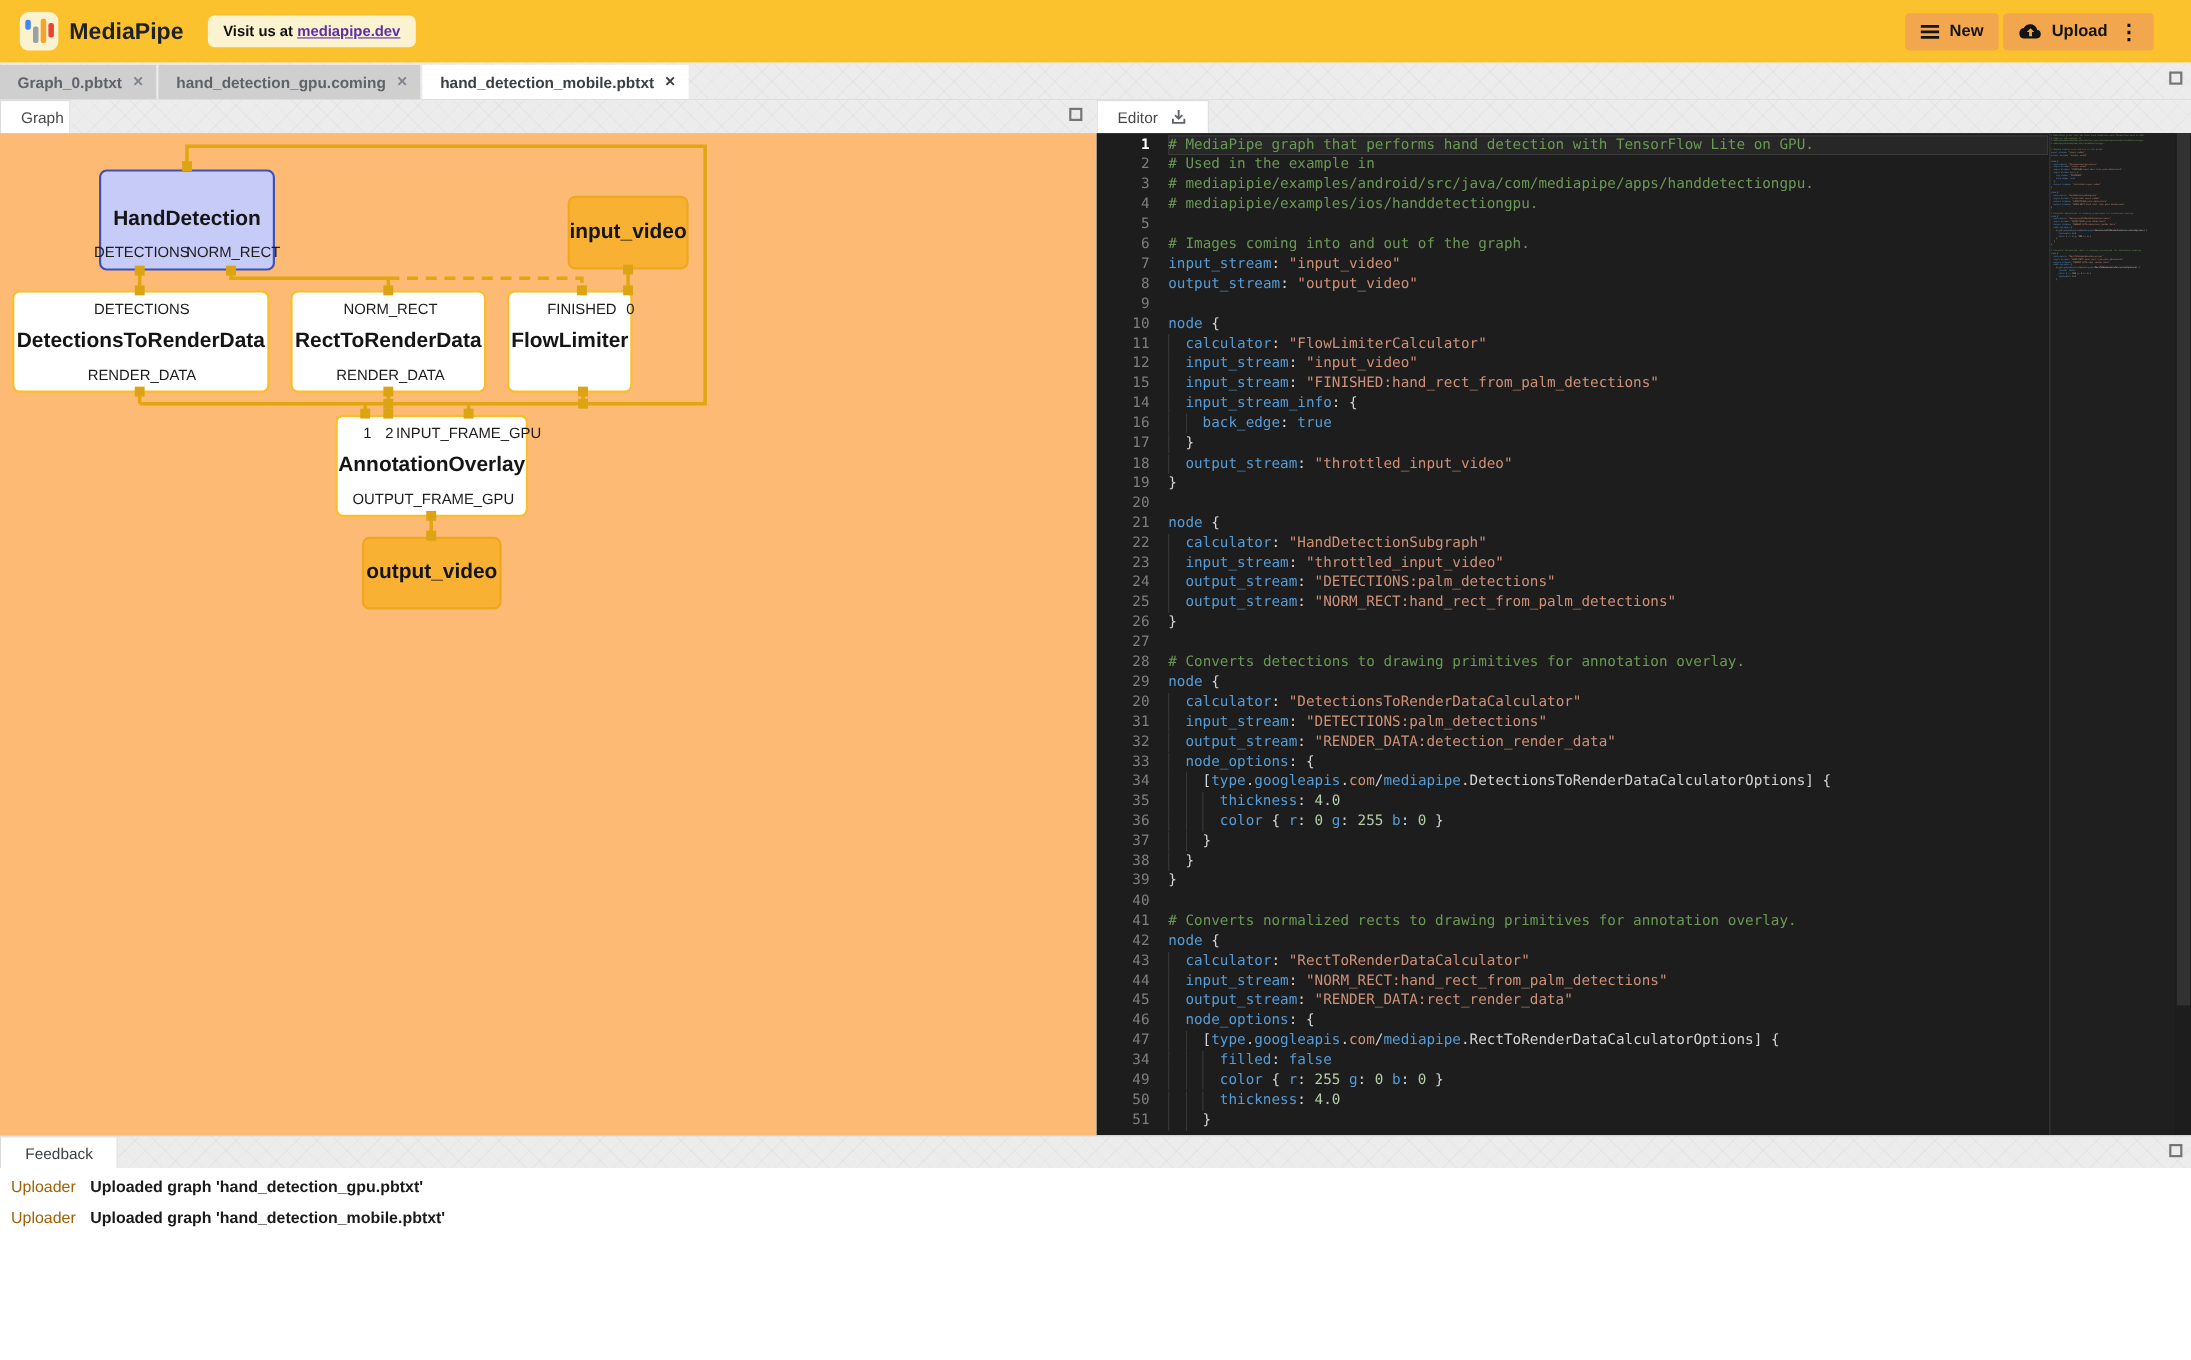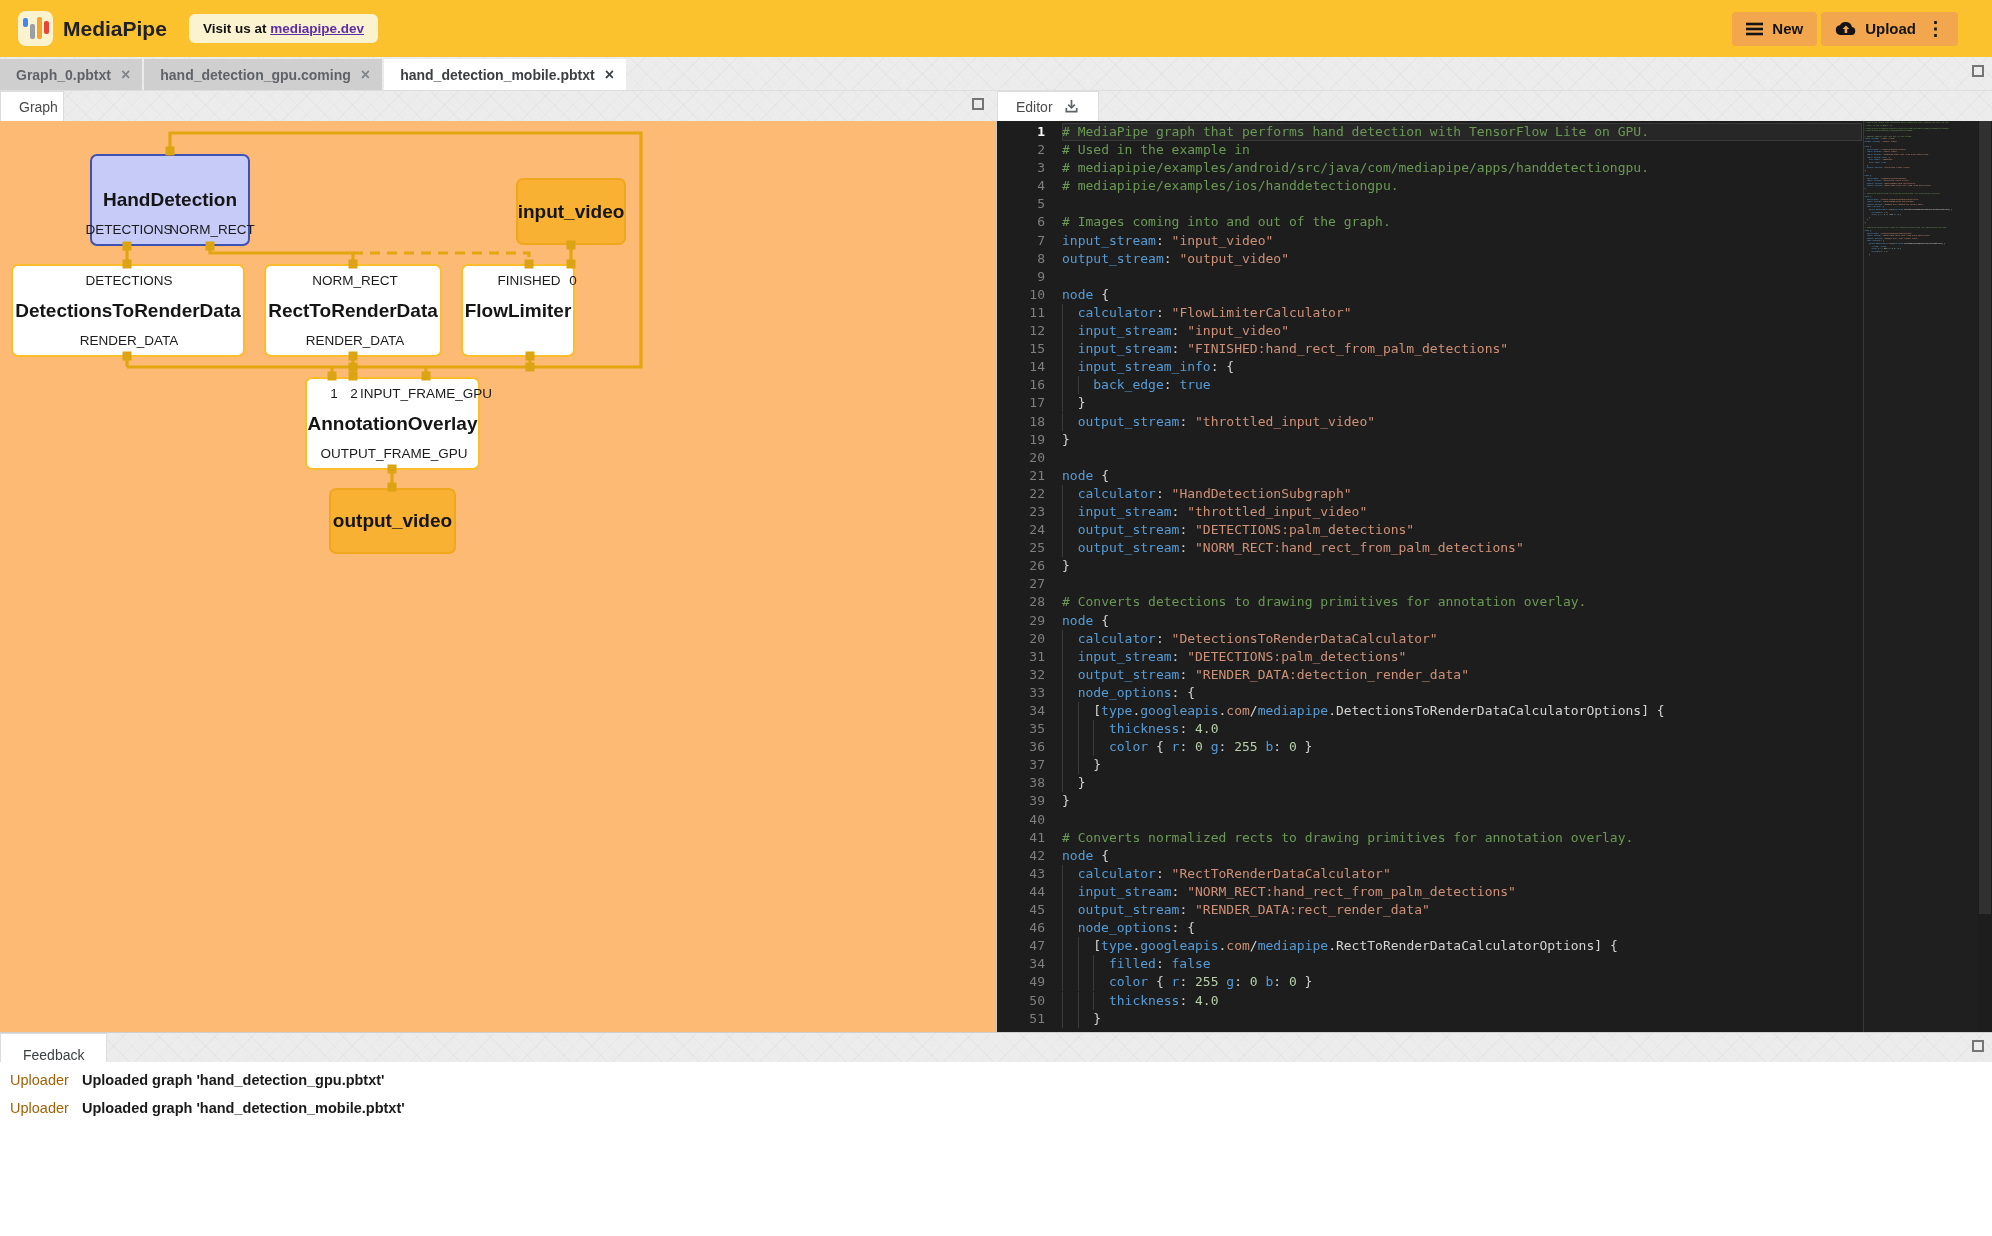--- a/index.html
+++ b/index.html
@@ -68,21 +68,21 @@
   .tk-b{color:#569CD6;}
   .tk-p{color:#D4D4D4;}
   .minimap{position:absolute;right:14px;top:0;width:114px;height:100%;border-left:1px solid #383838;background:#1F1F1F;overflow:hidden;}
   .minicode{transform:scale(0.145);transform-origin:0 0;width:690%;padding:4px 0 0 4px;}
   .minicode .ct{white-space:pre;}
   .vscroll{position:absolute;right:0;top:0;width:14px;height:100%;background:#1D1D1D;}
   .vthumb{position:absolute;left:1px;right:1px;top:0;height:87%;background:#313131;}
 
   
   .feedstrip{position:absolute;left:0;top:1032px;width:100%;height:30px;border-top:1px solid #CFCFCF;box-sizing:border-box;}
-  .feedtab{position:absolute;left:0;top:0;height:30px;background:#fff;border:1px solid #DCDCDC;border-bottom:none;box-sizing:border-box;display:flex;align-items:flex-end;font-size:14px;color:#3C4043;padding:0 22px;}
+  .feedtab{position:absolute;left:0;top:0;height:30px;background:#fff;border:1px solid #DCDCDC;border-bottom:none;box-sizing:border-box;display:flex;align-items:center;font-size:14px;color:#3C4043;padding:0 22px;}
   .feedbody{position:absolute;left:0;top:1062px;width:100%;height:174px;background:#fff;}
   .frow{display:flex;align-items:center;height:28px;font-size:14.5px;}
   .fsrc{width:62px;flex:none;color:#a16207;margin-left:10px;}
   .fmsg{color:#1A1A1A;font-weight:600;margin-left:10px;}
 </style>
 </head>
 <body>
 
 <div class="appbar">
   <div class="logo">

